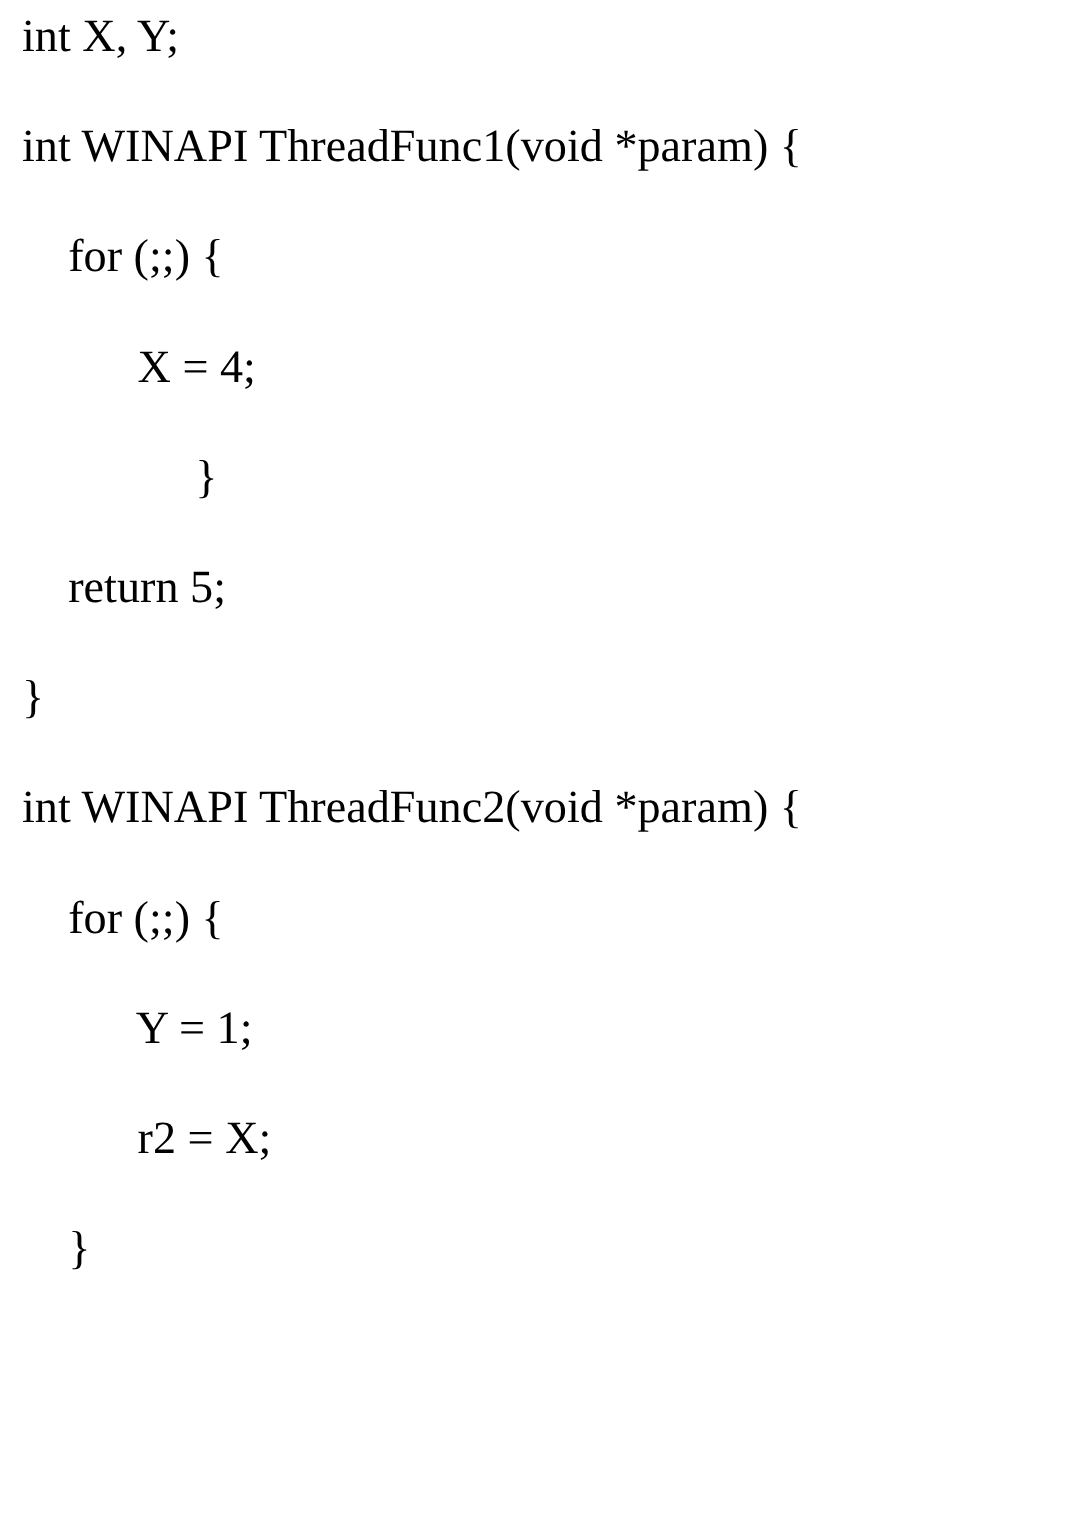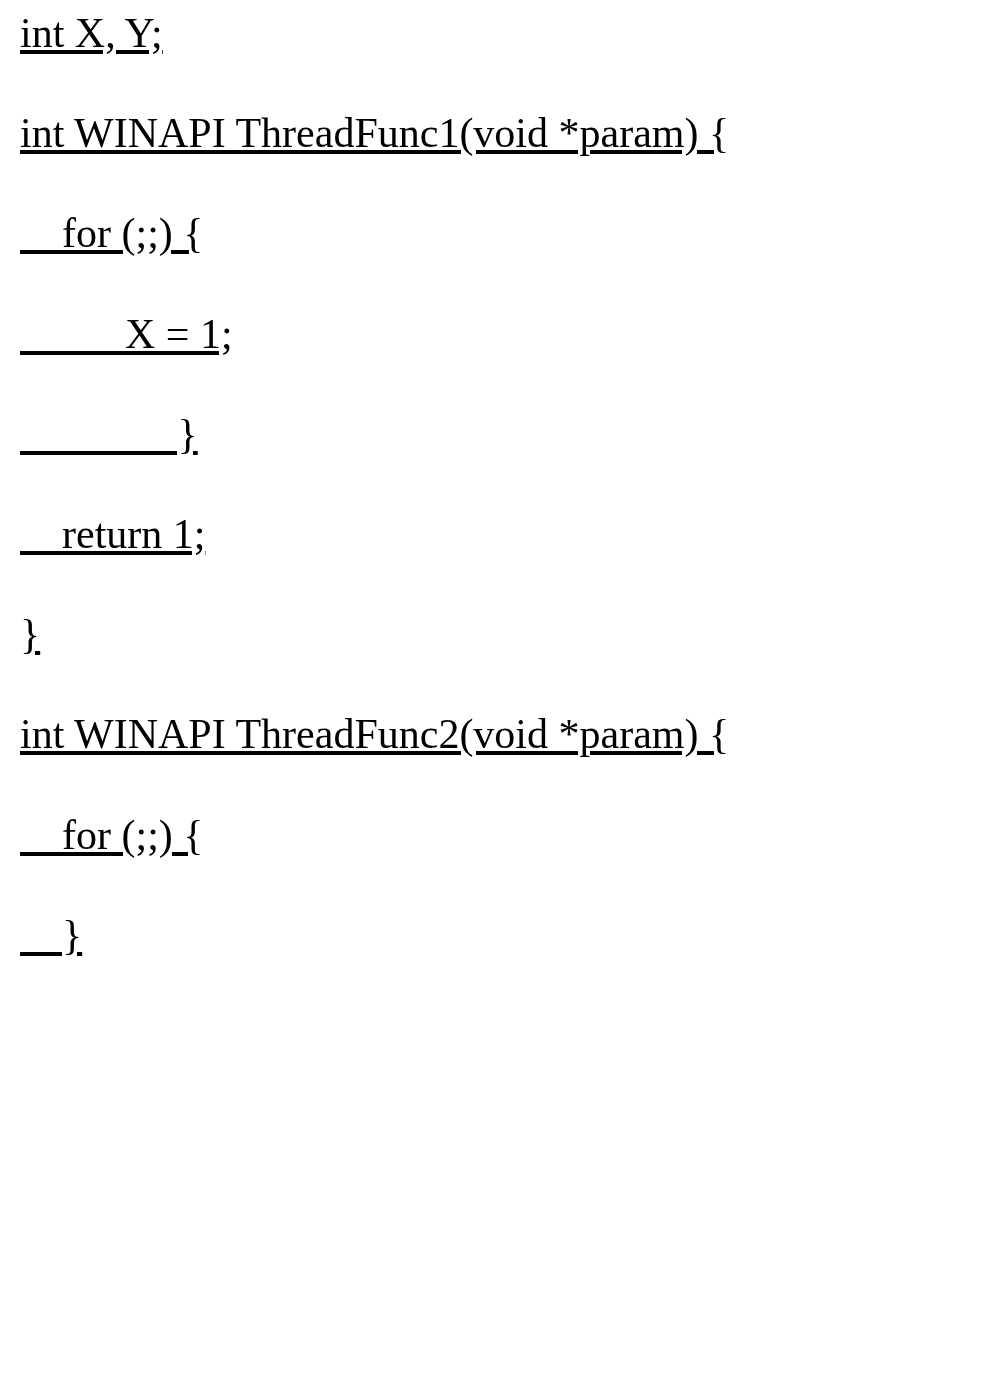--- a/index.html
+++ b/index.html
@@ -7,33 +7,34 @@
       font-size: 42px;
       line-height: 1.1;
       margin: 0;
       padding: 10px 20px;
       background: #fff;
       color: #000;
     }
     .code-line {
       white-space: pre;
       margin-bottom: 54px;
-      text-decoration: underline;
     }
     .code-line:last-child {
       margin-bottom: 0;
     }
   </style>
 </head>
 <body>
 
 <div>
   <div class="code-line">int X, Y;</div>
   <div class="code-line">int WINAPI ThreadFunc1(void *param) {</div>
   <div class="code-line">    for (;;) {</div>
-  <div class="code-line">          X = 1;</div>
+  <div class="code-line">          X = 4;</div>
   <div class="code-line">               }</div>
-  <div class="code-line">    return 1;</div>
+  <div class="code-line">    return 5;</div>
   <div class="code-line">}</div>
   <div class="code-line">int WINAPI ThreadFunc2(void *param) {</div>
   <div class="code-line">    for (;;) {</div>
+  <div class="code-line">          Y = 1;</div>
+  <div class="code-line">          r2 = X;</div>
   <div class="code-line">    }</div>
 </div>
 
 </body></html>

